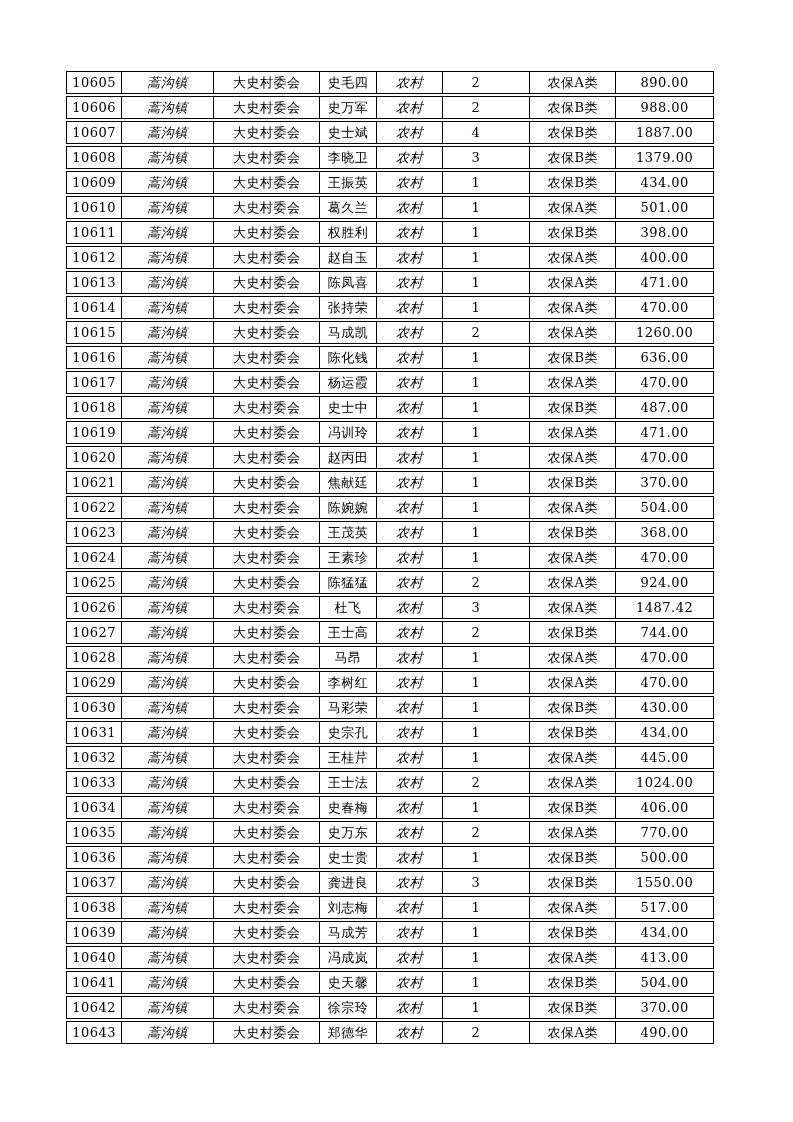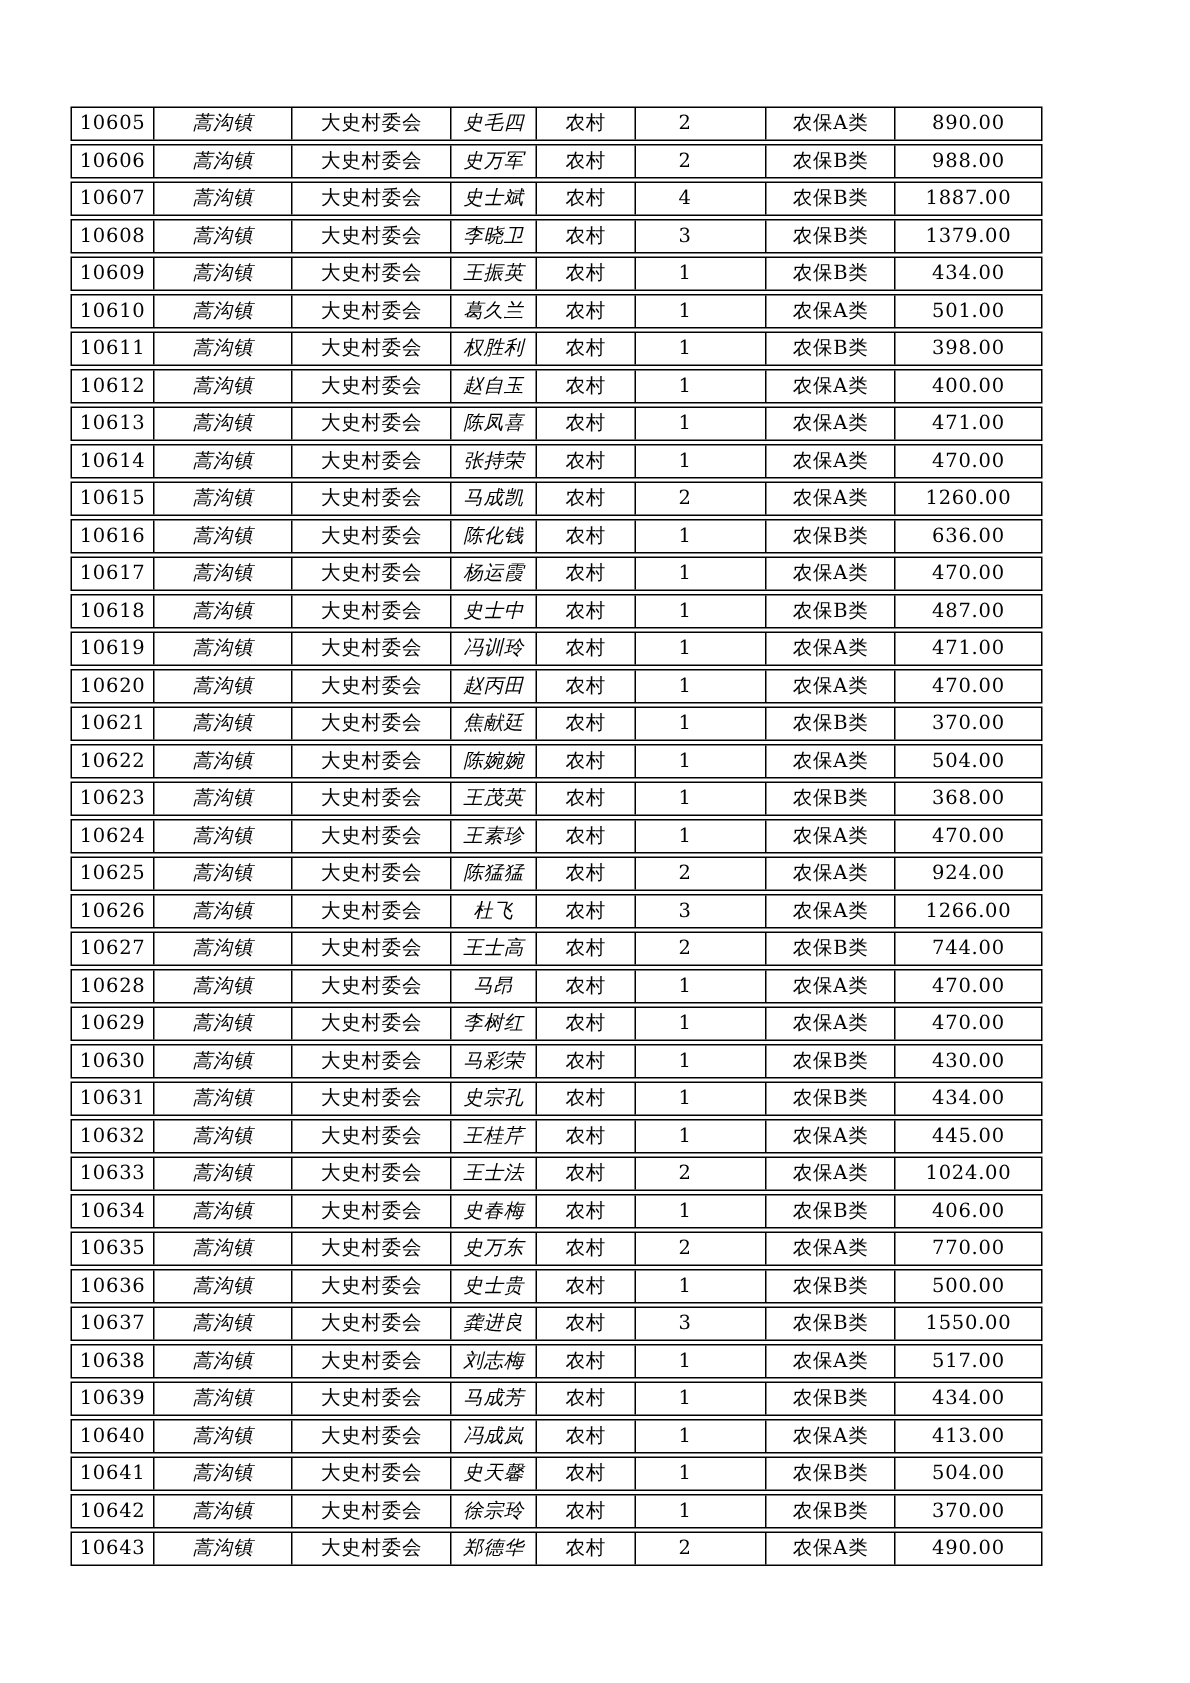--- a/index.html
+++ b/index.html
@@ -11,21 +11,21 @@
     position: relative;
     width: 793px;
     height: 1122px;
     background: #ffffff;
     overflow: hidden;
     font-family: "DejaVu Serif", "Liberation Serif", serif;
     color: #000000;
   }
   .roster-table {
     position: absolute;
-    left: 47px;
+    left: 66px;
     top: 71px;
     width: 648px;
   }
   .row {
     box-sizing: border-box;
     display: flex;
     align-items: stretch;
     height: 23px;
     border: 1px solid #000000;
     margin-bottom: 2px;
@@ -41,22 +41,22 @@
     white-space: nowrap;
     overflow: hidden;
     letter-spacing: 0.5px;
   }
   .cell + .cell {
     border-left: 1px solid #000000;
   }
   .c0 { width: 56px; }
   .c1 { width: 95px; font-style: italic; }
   .c2 { width: 110px; }
-  .c3 { width: 58px; font-style: italic; }
-  .c4 { width: 69px; }
+  .c3 { width: 58px; }
+  .c4 { width: 69px; font-style: italic; }
   .c5 { width: 68px; }
   .c6 { width: 89px; margin-left: 21px; }
   .c7 { width: 101px; }
 </style>
 </head>
 <body>
 
 <div class="page">
   <div class="roster-table" id="roster-table">
   <div class="row">
@@ -291,21 +291,21 @@
   </div>
 
   <div class="row">
     <div class="cell c0">10626</div>
     <div class="cell c1">蒿沟镇</div>
     <div class="cell c2">大史村委会</div>
     <div class="cell c3">杜飞</div>
     <div class="cell c4">农村</div>
     <div class="cell c5">3</div>
     <div class="cell c6">农保A类</div>
-    <div class="cell c7">1266.00</div>
+    <div class="cell c7">1487.42</div>
   </div>
 
   <div class="row">
     <div class="cell c0">10627</div>
     <div class="cell c1">蒿沟镇</div>
     <div class="cell c2">大史村委会</div>
     <div class="cell c3">王士高</div>
     <div class="cell c4">农村</div>
     <div class="cell c5">2</div>
     <div class="cell c6">农保B类</div>

